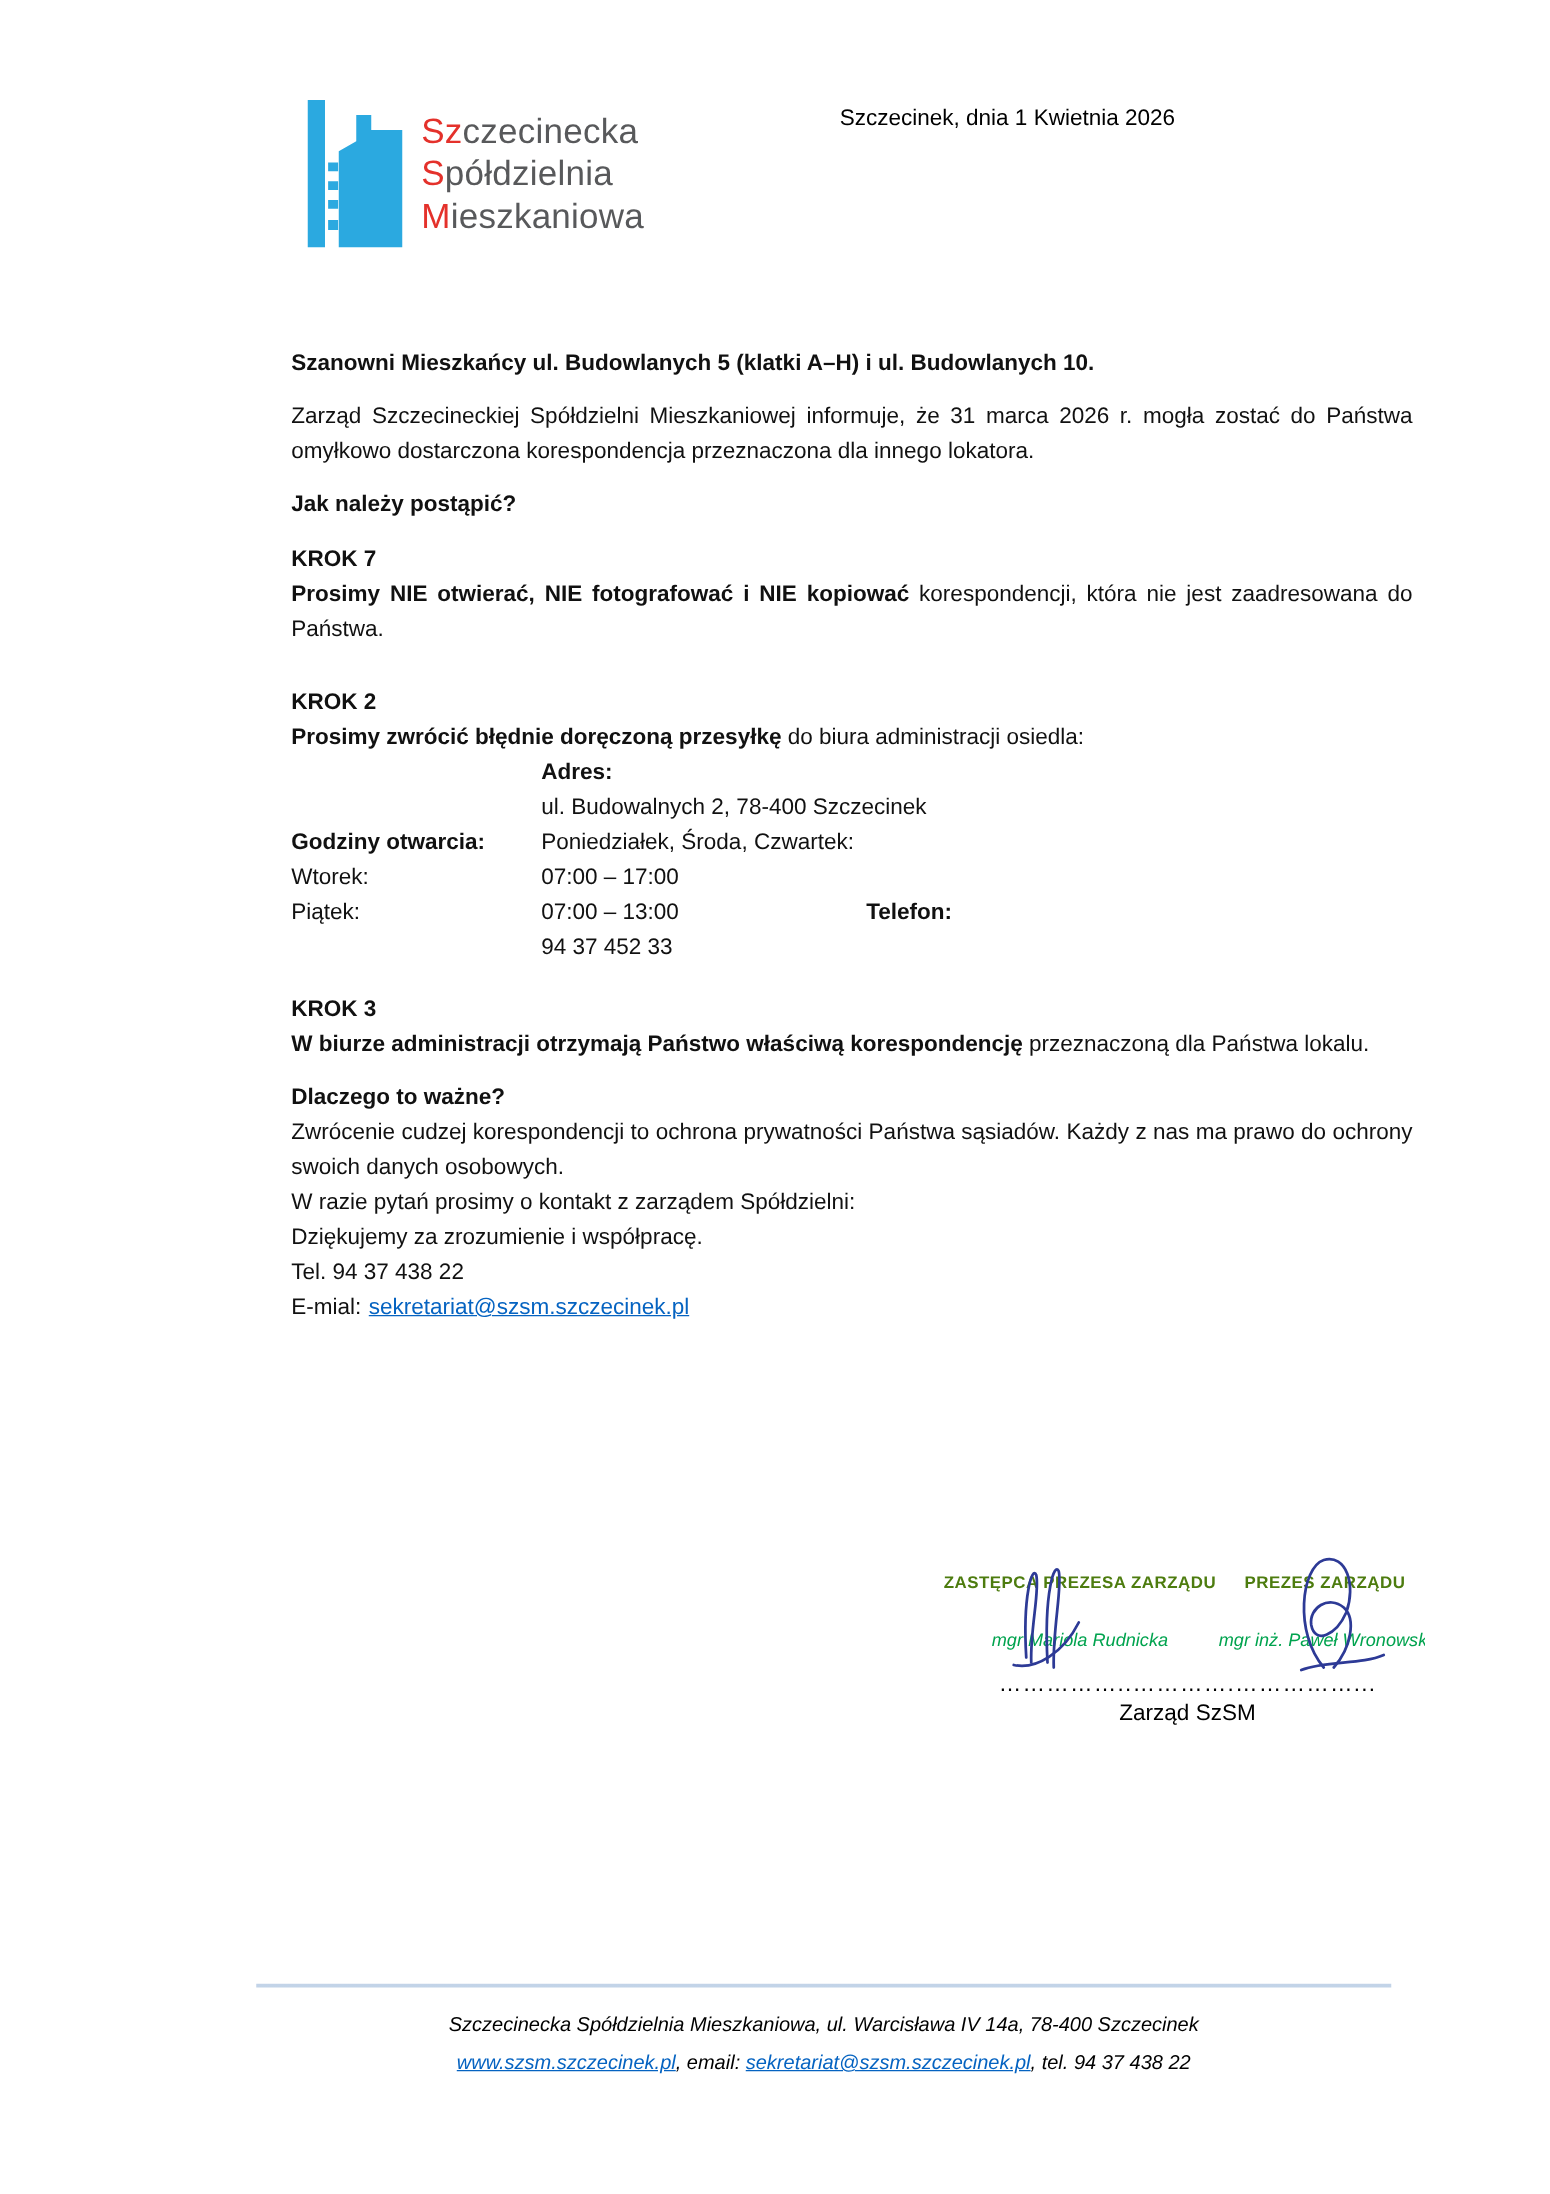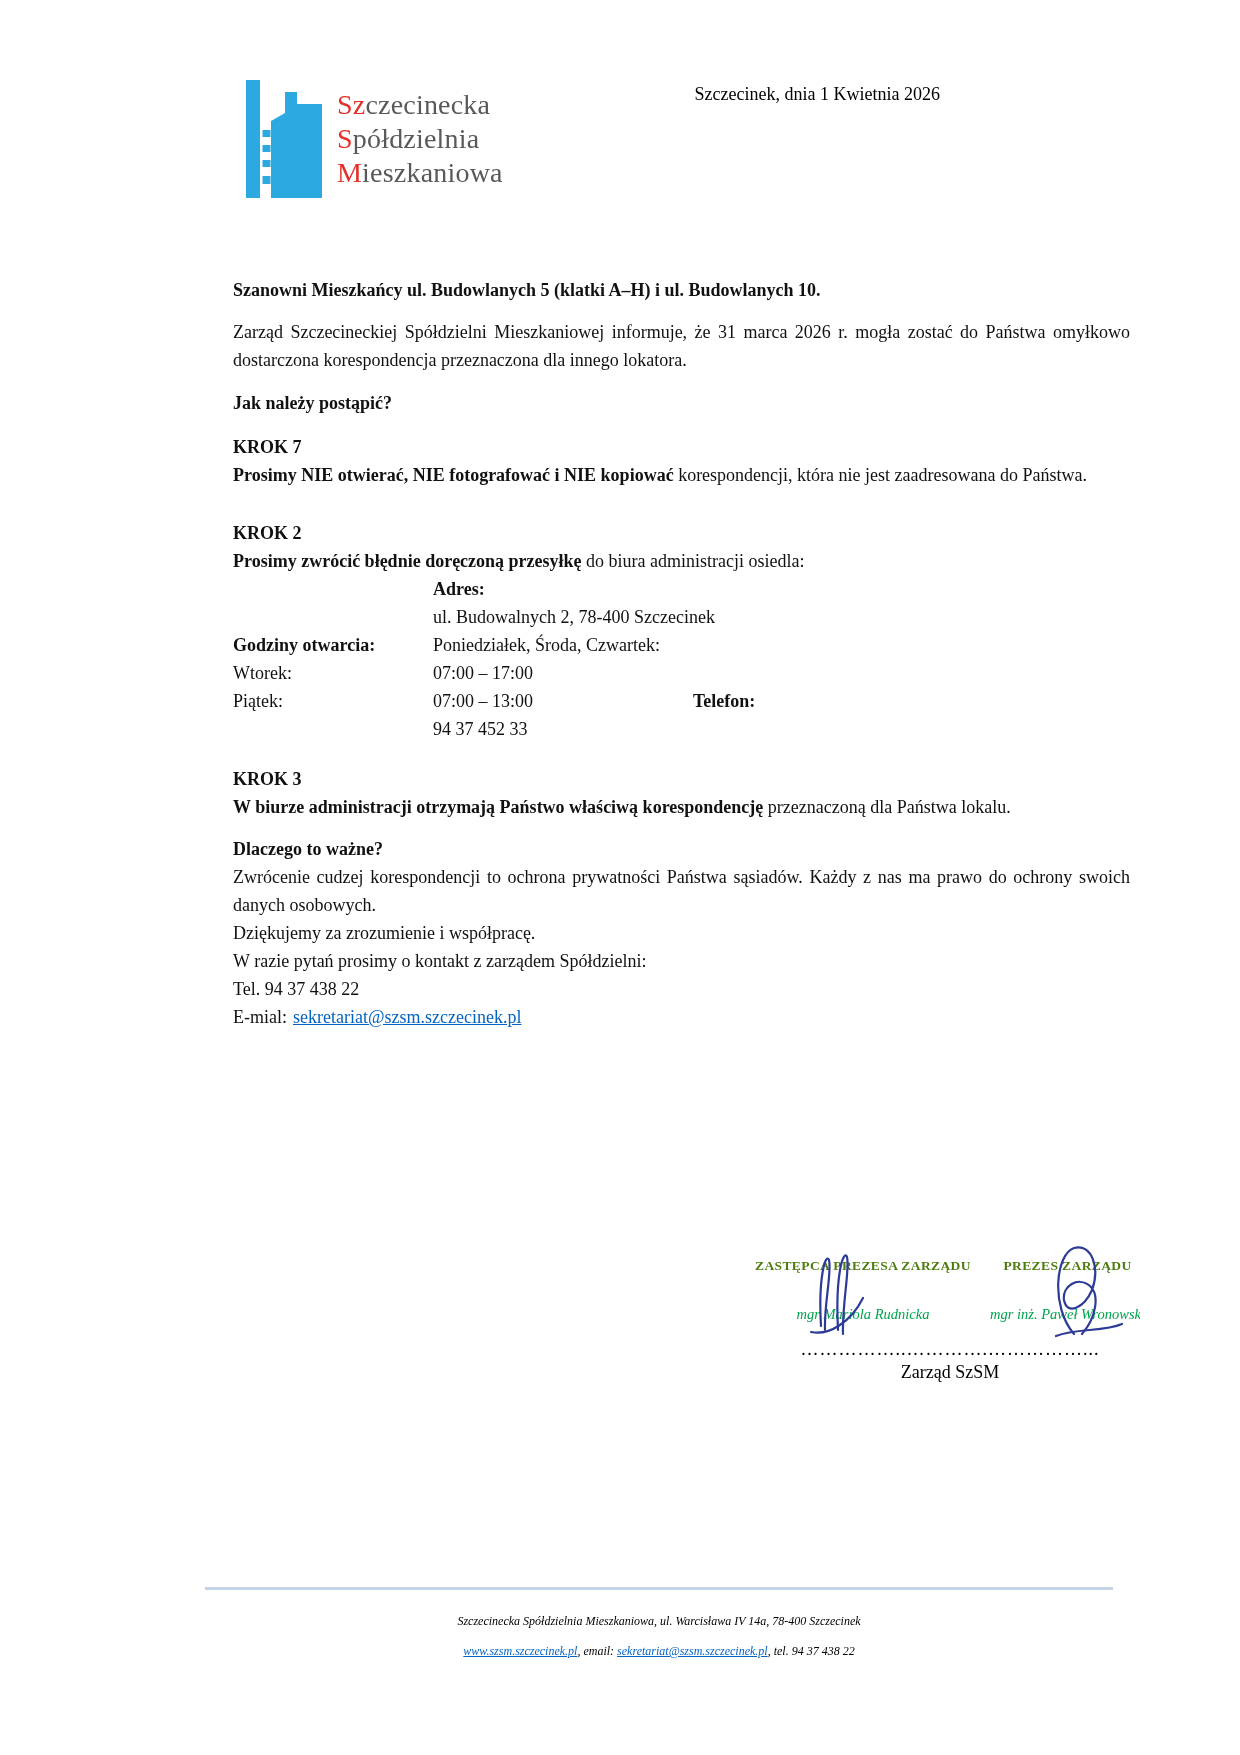--- a/index.html
+++ b/index.html
@@ -1,19 +1,19 @@
 <!DOCTYPE html>
 <html lang="pl"><head>
 <meta charset="utf-8">
 <style>
   * { margin:0; padding:0; box-sizing:border-box; }
   html,body { background:#ffffff; }
   .page {
     position:relative; width:1040px; height:1755px; margin:0 auto;
-    background:#ffffff; font-family:Liberation Serif, serif;
+    background:#ffffff; font-family:Liberation Sans, sans-serif;
     color:#1a1a1a; overflow:hidden;
   }
 
   
   .logo { position:absolute; left:146px; top:80px; display:flex; align-items:center; gap:15px; }
   .logo-icon { width:76px; height:118px; display:block; }
   .logo-text { font-size:28px; line-height:34px; color:#58595B; letter-spacing:.2px; font-weight:500; }
   .logo-text .acc { color:#E4312B; }
 
   
@@ -46,21 +46,21 @@
   .stamp-name { color:#00A34E; font-style:italic; font-size:14.5px; margin-top:32px; white-space:nowrap; }
   .ink { position:absolute; pointer-events:none; }
   .ink-left { left:52px; top:-10px; }
   .ink-right { left:58px; top:-14px; }
   .dots-line { margin-top:16px; text-align:center; font-size:18px; letter-spacing:1px; color:#000; }
   .sig-caption { text-align:center; font-size:18px; color:#000; margin-top:2px; }
 
   
   .footer { position:absolute; left:105px; top:1587px; width:908px;
             border-top:3px solid; border-image:linear-gradient(#c3d4e8,#6f97c4) 1;
-            padding-top:16px; text-align:center; font-style:italic; font-size:12px; line-height:30px; color:#000; }
+            padding-top:16px; text-align:center; font-style:italic; font-size:16px; line-height:30px; color:#000; }
 </style>
 </head>
 <body>
 
 <div class="page">
 
   <div class="logo">
     <svg class="logo-icon" viewBox="0 0 76 118" aria-hidden="true">
       <g fill="#2BA9E0">
         <rect x="0" y="0" width="14" height="118"></rect>
@@ -119,22 +119,22 @@
     </div>
 
     <div class="krok3">
       <span class="krok-heading">KROK 3</span>
       <p><span class="bold">W biurze administracji otrzymają Państwo właściwą korespondencję</span><span> przeznaczoną dla Państwa lokalu.</span></p>
     </div>
 
     <div>
       <p class="bold">Dlaczego to ważne?</p>
       <p class="jpara">Zwrócenie cudzej korespondencji to ochrona prywatności Państwa sąsiadów. Każdy z nas ma prawo do ochrony swoich danych osobowych.</p>
+      <p>W razie pytań prosimy o kontakt z zarządem Spółdzielni:</p>
       <p>Dziękujemy za zrozumienie i współpracę.</p>
-      <p>W razie pytań prosimy o kontakt z zarządem Spółdzielni:</p>
       <p>Tel. 94 37 438 22</p>
       <p><span class="email-label">E-mial:</span><a class="link" href="#">sekretariat@szsm.szczecinek.pl</a></p>
     </div>
   </div>
 
   <div class="signature">
     <div class="stamp-row">
       <div class="stamp">
         <div class="stamp-title">ZASTĘPCA PREZESA ZARZĄDU</div>
         <div class="stamp-name">mgr Mariola Rudnicka</div>

